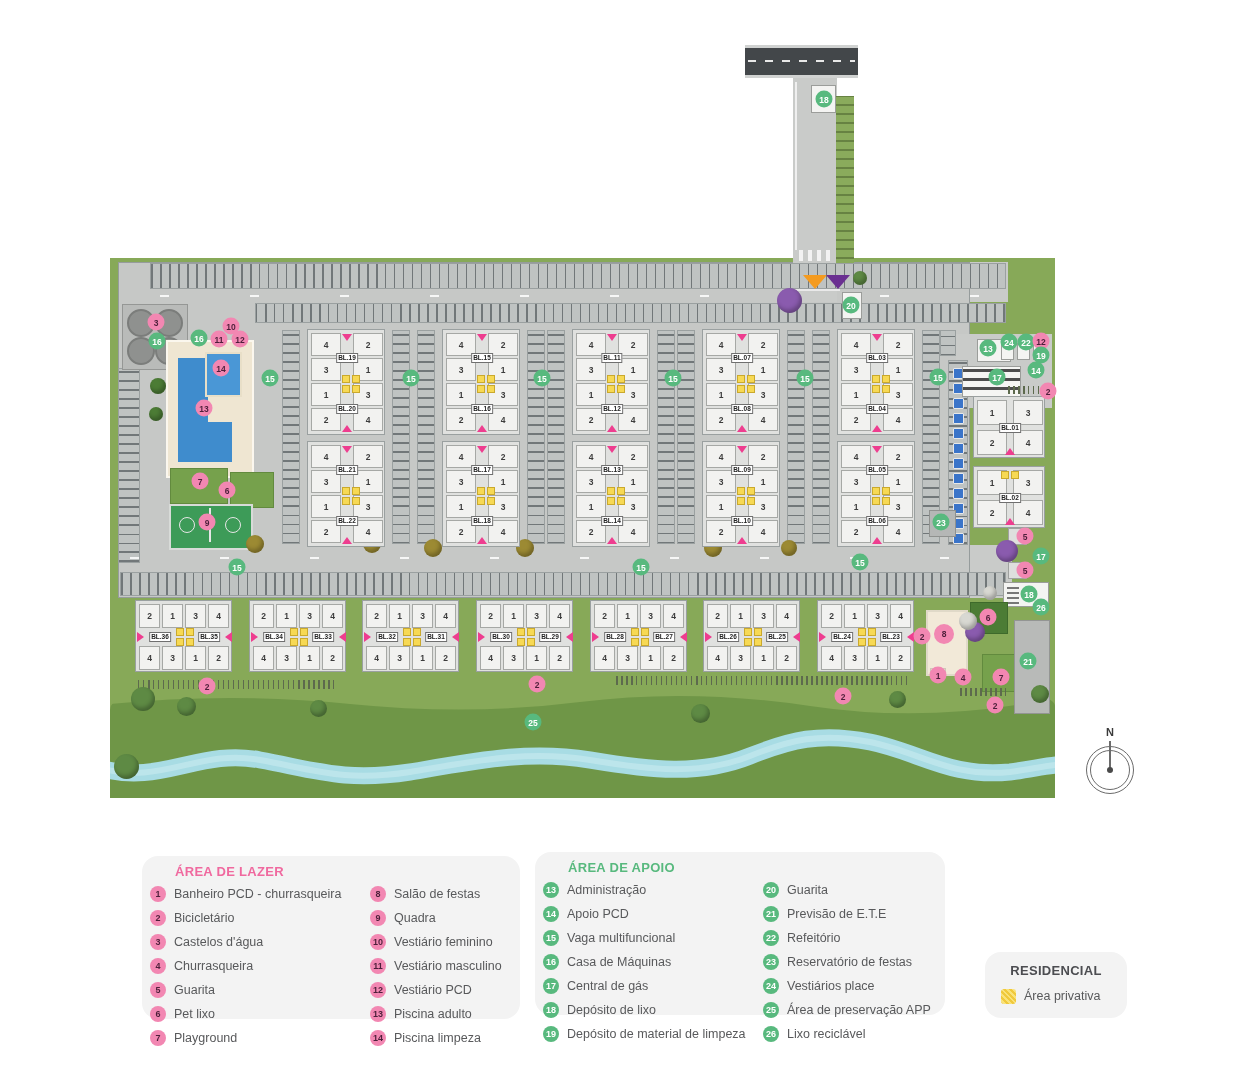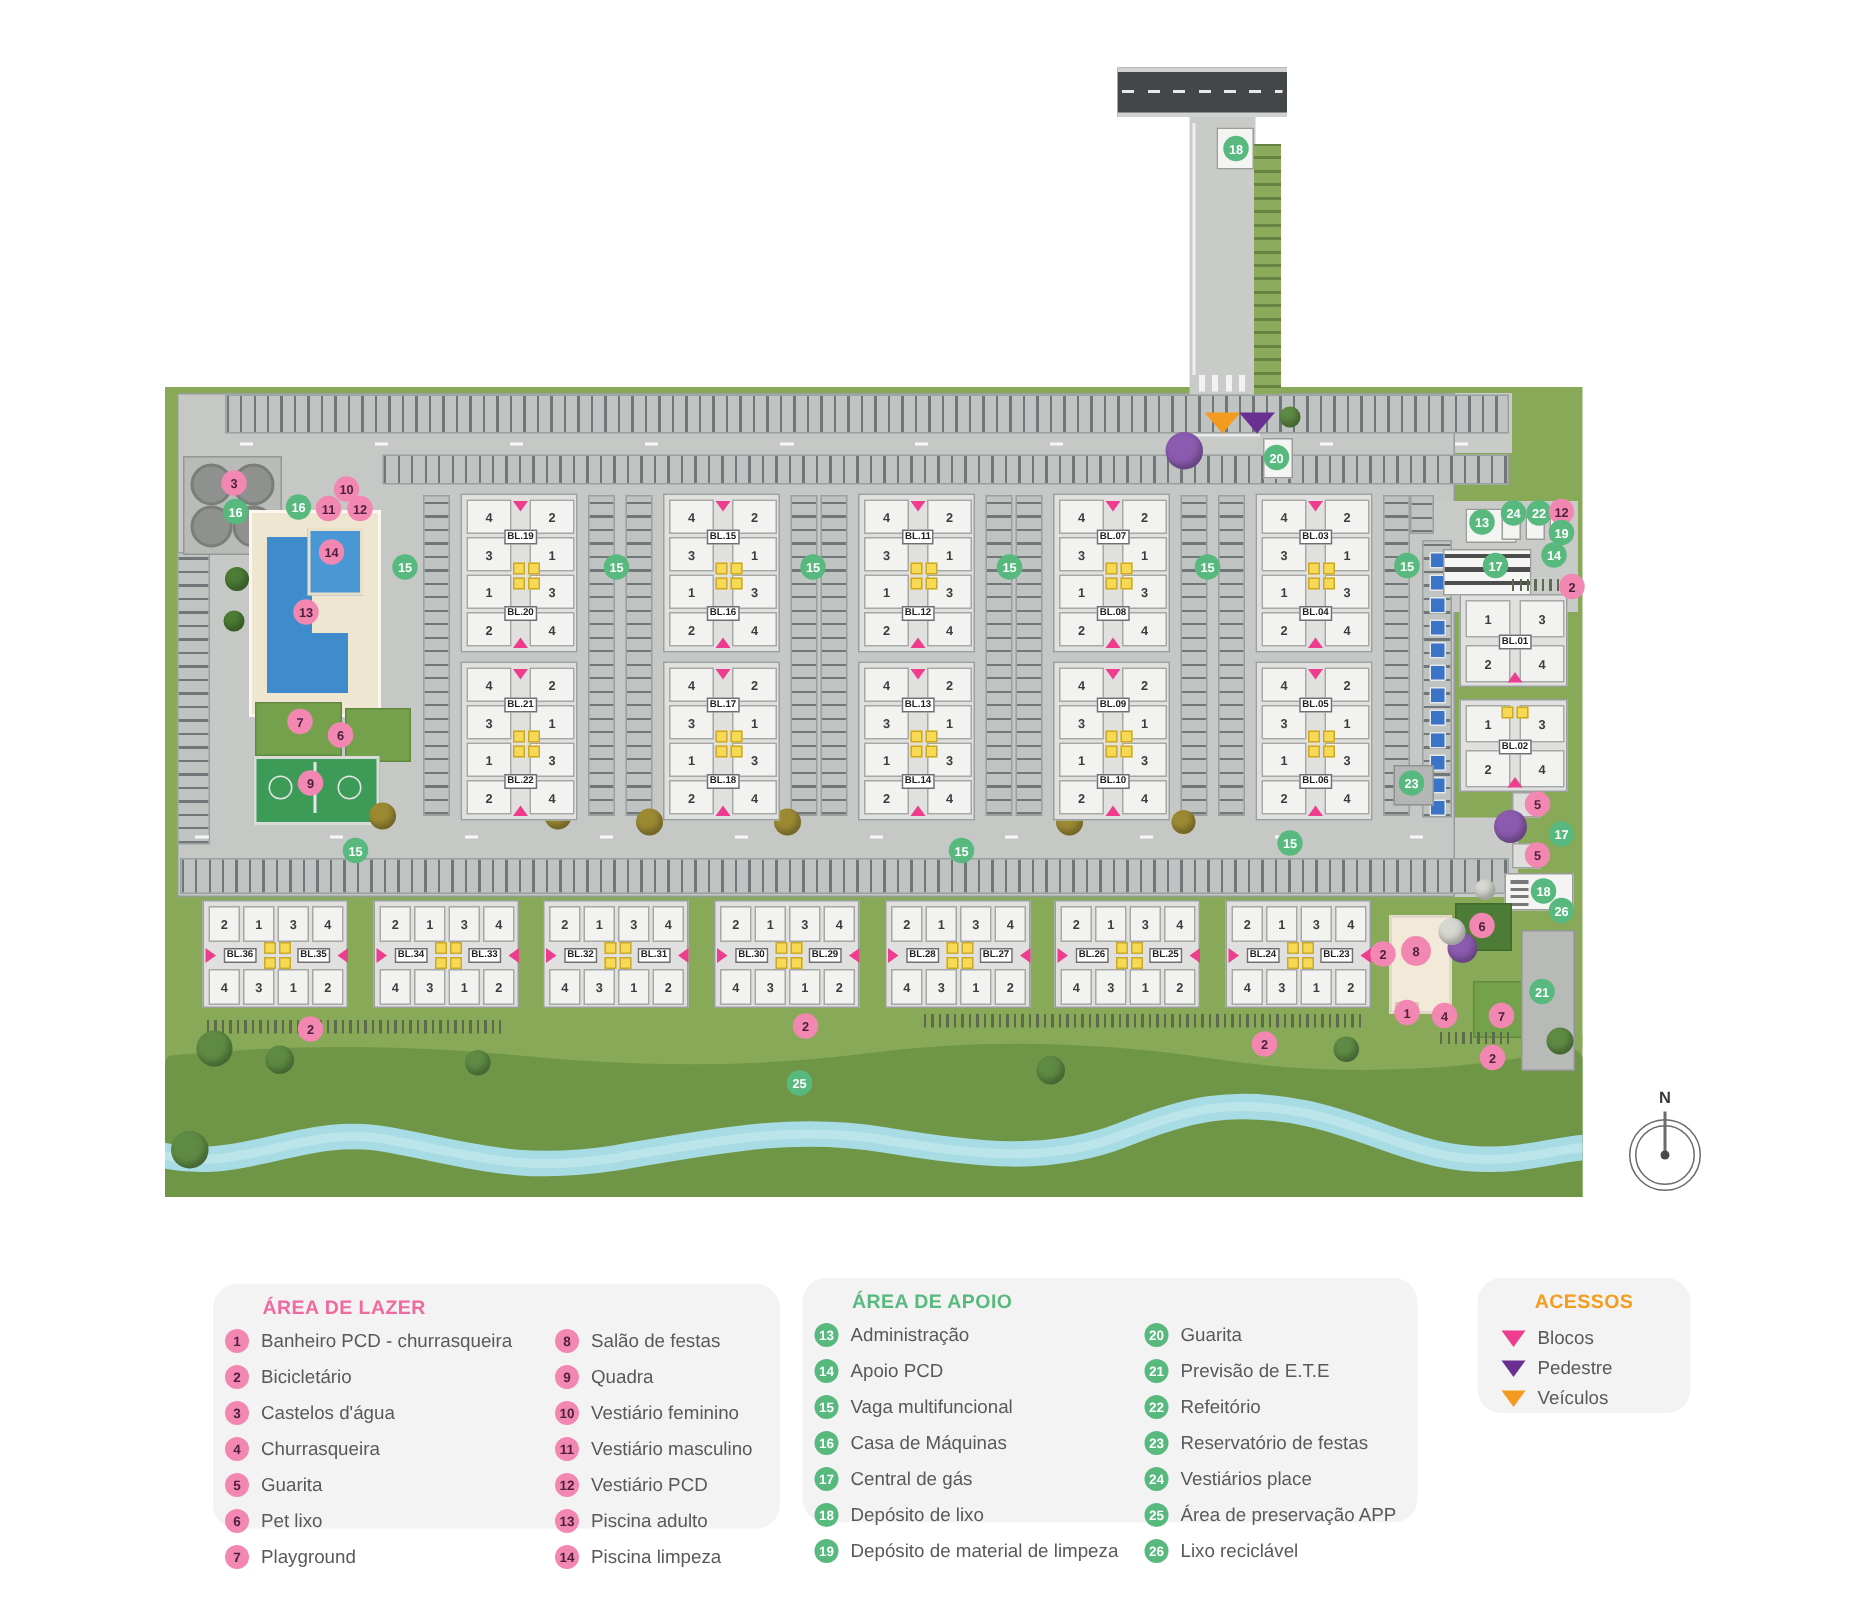--- a/index.html
+++ b/index.html
@@ -657,38 +657,28 @@
           <span class="lbadge" style="background: rgb(88, 185, 126); color: rgb(255, 255, 255);">25</span>
           <span class="llabel">Área de preservação APP</span>
         </div>
         <div class="lrow" style="position: relative; margin-bottom: 4px;">
           <span class="lbadge" style="background: rgb(88, 185, 126); color: rgb(255, 255, 255);">26</span>
           <span class="llabel">Lixo reciclável</span>
         </div>
       </div>
   </div>
 
-  <div class="panel" style="left:985px;top:852px;width:142px;height:90px;">
-    <div class="ptitle" style="position:absolute;left:0;top:8px;width:100%;text-align:center;color:#f59b1e;">ACESSOS</div>
-    <div id="acessos-rows" class="abs" style="left:16px;top:30px;">
-        <div class="lrow">
-          <span class="ltri" style="border-top: 11px solid rgb(238, 61, 143);"></span>
-          <span class="llabel">Blocos</span>
-        </div>
-        <div class="lrow">
-          <span class="ltri" style="border-top: 11px solid rgb(106, 48, 145);"></span>
-          <span class="llabel">Pedestre</span>
-        </div>
-        <div class="lrow">
-          <span class="ltri" style="border-top: 11px solid rgb(244, 155, 31);"></span>
-          <span class="llabel">Veículos</span>
-        </div>
-      </div>
+
+  <div class="panel" style="left:985px;top:952px;width:142px;height:66px;">
+    <div class="ptitle" style="position:absolute;left:0;top:11px;width:100%;text-align:center;color:#4c4d51;">RESIDENCIAL</div>
+    <div class="lrow abs" style="left:16px;top:34px;">
+      <span class="yswatch"></span>
+      <span class="llabel">Área privativa</span>
+    </div>
   </div>
-
 
   <div>
     <div class="abs" style="left:1102px;top:726px;width:16px;text-align:center;font-size:11px;font-weight:bold;color:#3a3a3a;">N</div>
     <div class="ring abs" style="left:1086px;top:746px;width:48px;height:48px;"></div>
     <div class="ring abs" style="left:1090px;top:750px;width:40px;height:40px;border-width:1px;"></div>
     <div class="abs" style="left:1109px;top:741px;width:1.5px;height:29px;background:#6b6b6b;"></div>
     <div class="abs" style="left:1107px;top:767px;width:6px;height:6px;border-radius:50%;background:#4a4a4a;"></div>
   </div>
 </div>
 

